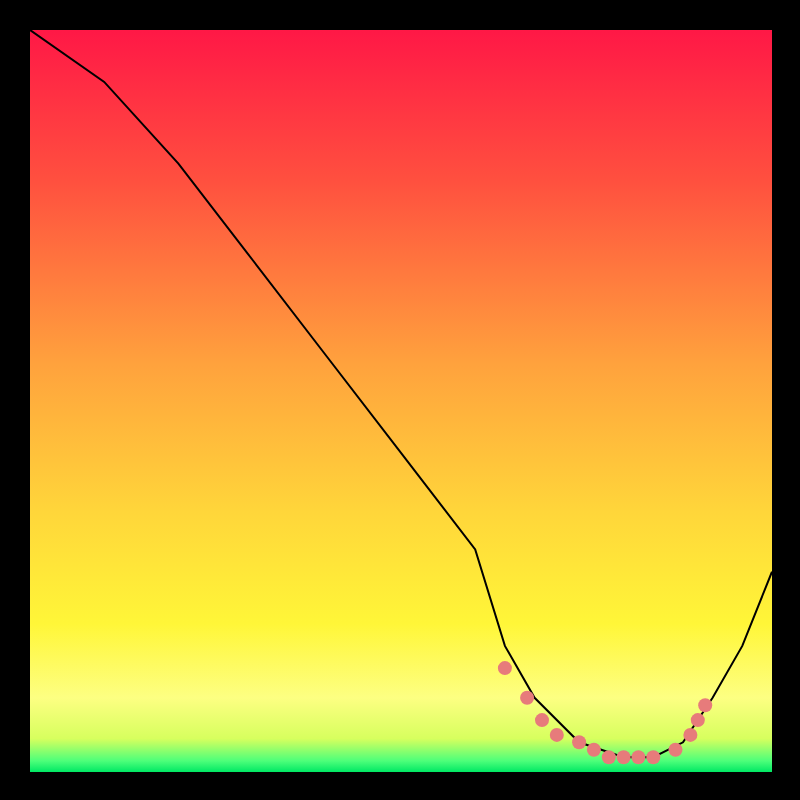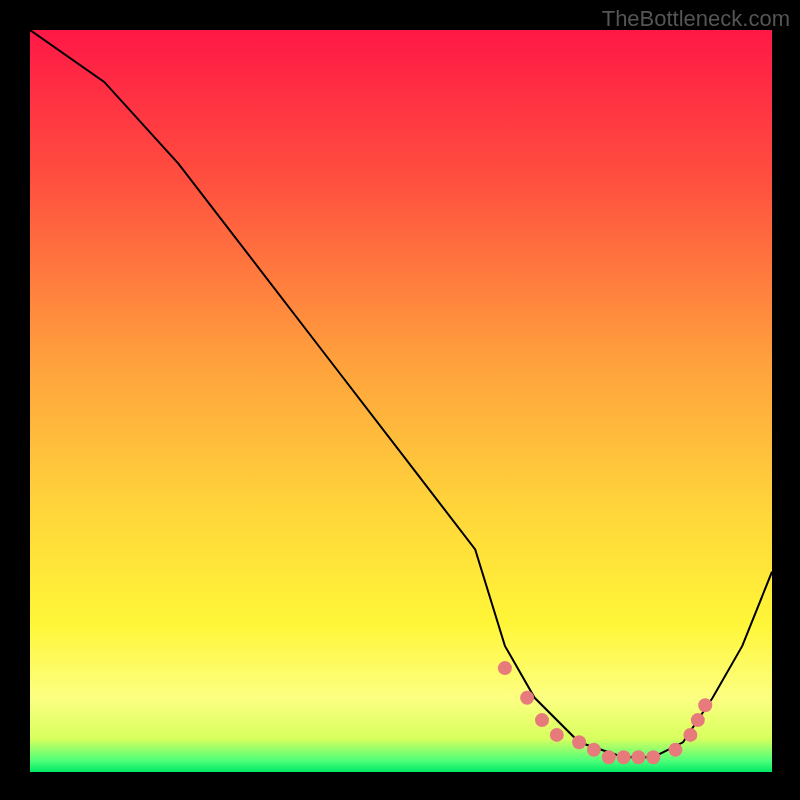--- a/index.html
+++ b/index.html
@@ -35,21 +35,20 @@
     height: 742px;
     overflow: hidden;
   }
   svg { display: block; }
 </style>
 </head>
 <body>
 
 <div class="container">
 
-  <div class="watermark">TheBottleneck.com</div>
 
   <div class="plot-area">
     <svg id="chart-svg" width="742" height="742" viewBox="0 0 742 742">
       <defs>
         <linearGradient id="bg-grad" x1="0" y1="0" x2="0" y2="1">
             <stop offset="0%" stop-color="#ff1846"></stop>
             <stop offset="20%" stop-color="#ff4f3f"></stop>
             <stop offset="45%" stop-color="#ffa23d"></stop>
             <stop offset="65%" stop-color="#ffd63a"></stop>
             <stop offset="80%" stop-color="#fff638"></stop>

